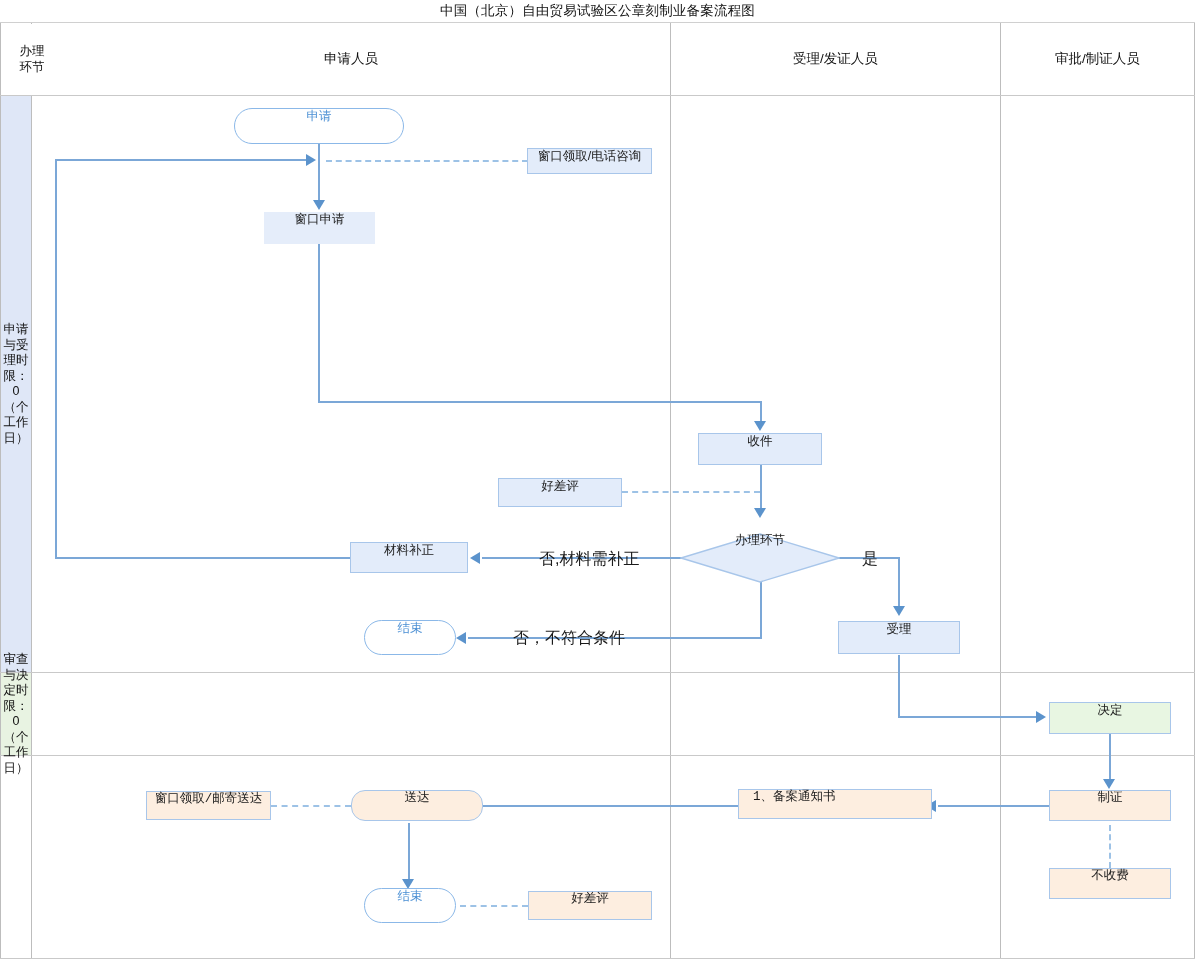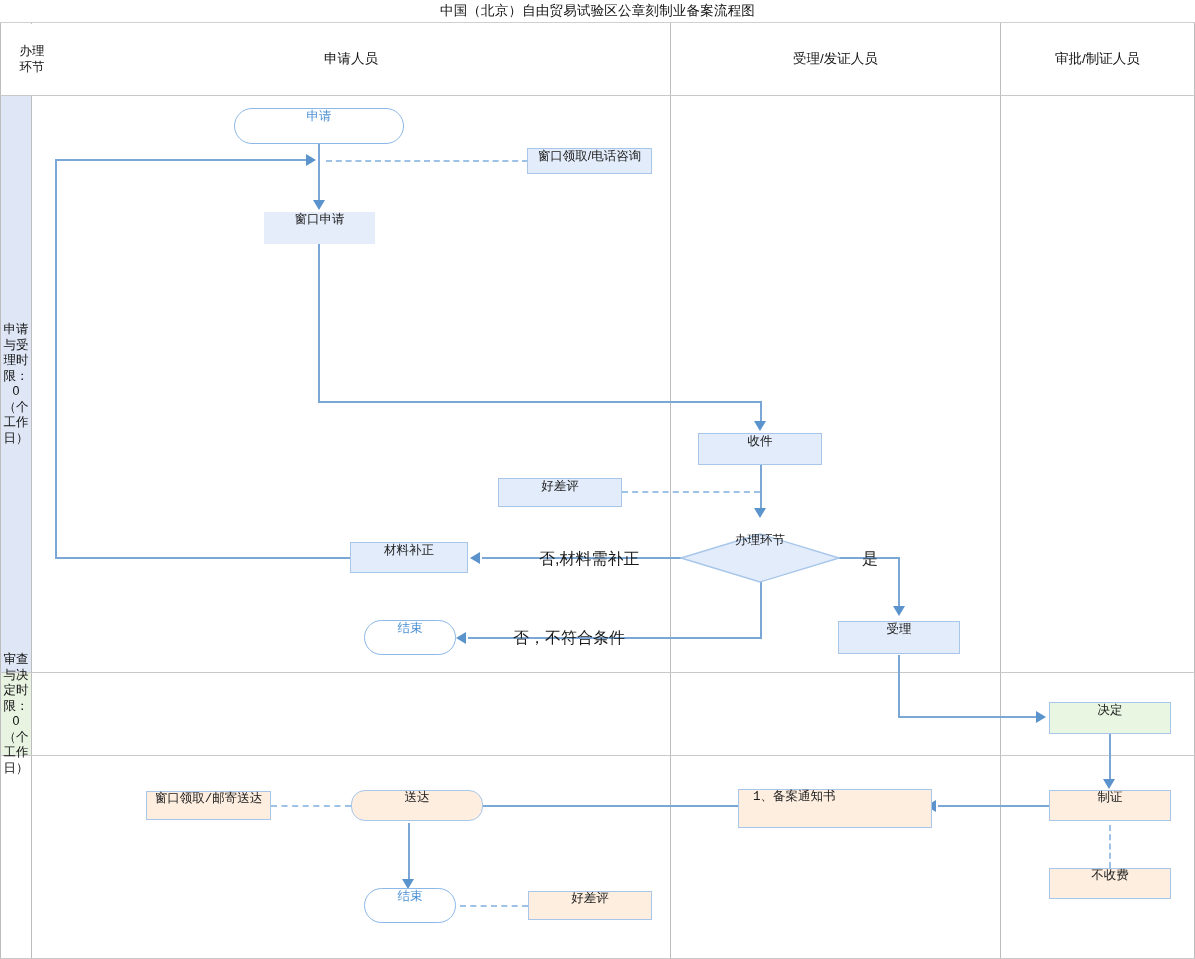--- a/index.html
+++ b/index.html
@@ -342,21 +342,21 @@
   </div>
 
   <div class="node node-orange" style="left:1049px; top:790px; width:122px; height:31px;">
     <span>制证</span>
   </div>
 
   <div class="node node-orange" style="left:1049px; top:868px; width:122px; height:31px;">
     <span>不收费</span>
   </div>
 
-  <div class="node node-orange node-left" style="left:738px; top:789px; width:194px; height:39px;">
+  <div class="node node-orange node-left" style="left:738px; top:789px; width:194px; height:30px;">
     <span>1、备案通知书</span>
   </div>
 
   <div class="node node-orange" style="left:351px; top:790px; width:132px; height:31px;border-radius:14px;">
     <span>送达</span>
   </div>
 
   <div class="node node-orange" style="left:146px; top:791px; width:125px; height:29px;">
     <span>窗口领取/邮寄送达</span>
   </div>

